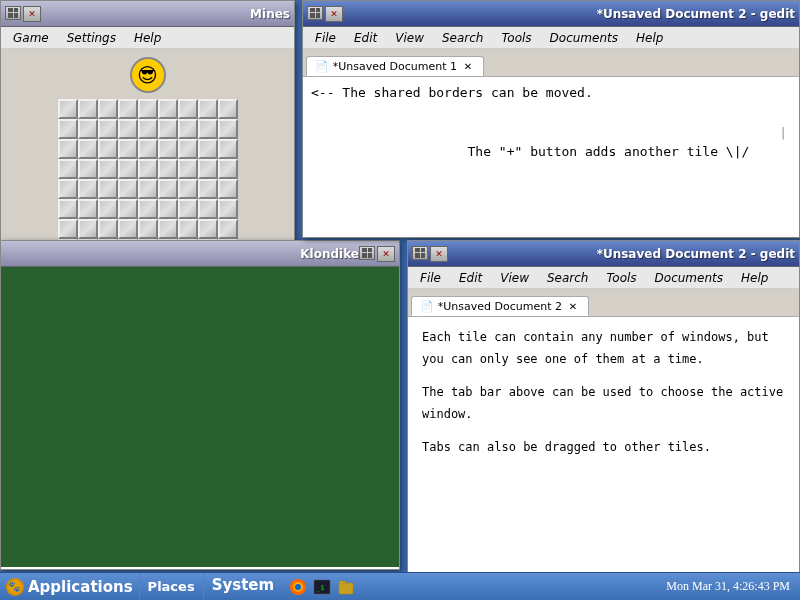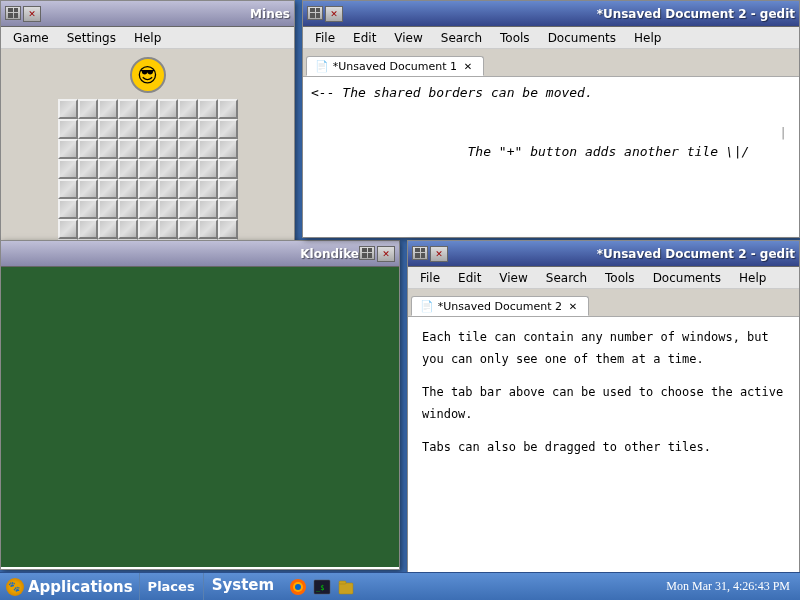--- a/index.html
+++ b/index.html
@@ -147,20 +147,21 @@
       align-items: center;
       padding: 0 4px;
       border-bottom: 1px solid #ccc;
       gap: 2px;
     }
     .menu-item {
       padding: 2px 8px;
       font-size: 12px;
       cursor: pointer;
       border-radius: 2px;
+      font-style: italic;
     }
 
     
     .mines-window {
       top: 0;
       left: 0;
       width: 295px;
       background: #d4d0c8;
     }
     .mines-content {
@@ -263,21 +264,20 @@
     }
     .gedit-editor {
       background: white;
       padding: 6px 8px;
       font-family: 'DejaVu Sans Mono', 'Courier New', monospace;
       font-size: 13px;
       line-height: 1.5;
       color: #000;
       height: 160px;
       overflow: hidden;
-      font-style: italic;
     }
     @keyframes blink { 0%,100%{opacity:1} 50%{opacity:0} }
 
     
     .gedit2-window {
       top: 240px;
       left: 407px;
       width: 393px;
       background: white;
     }

